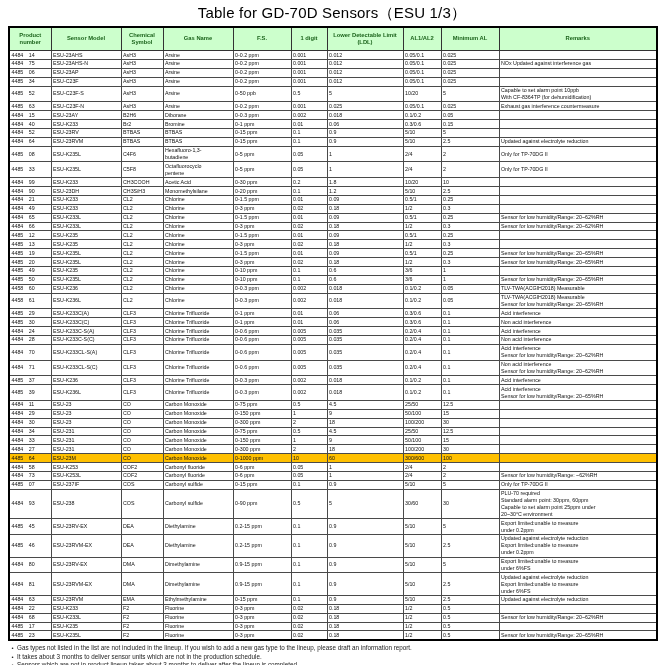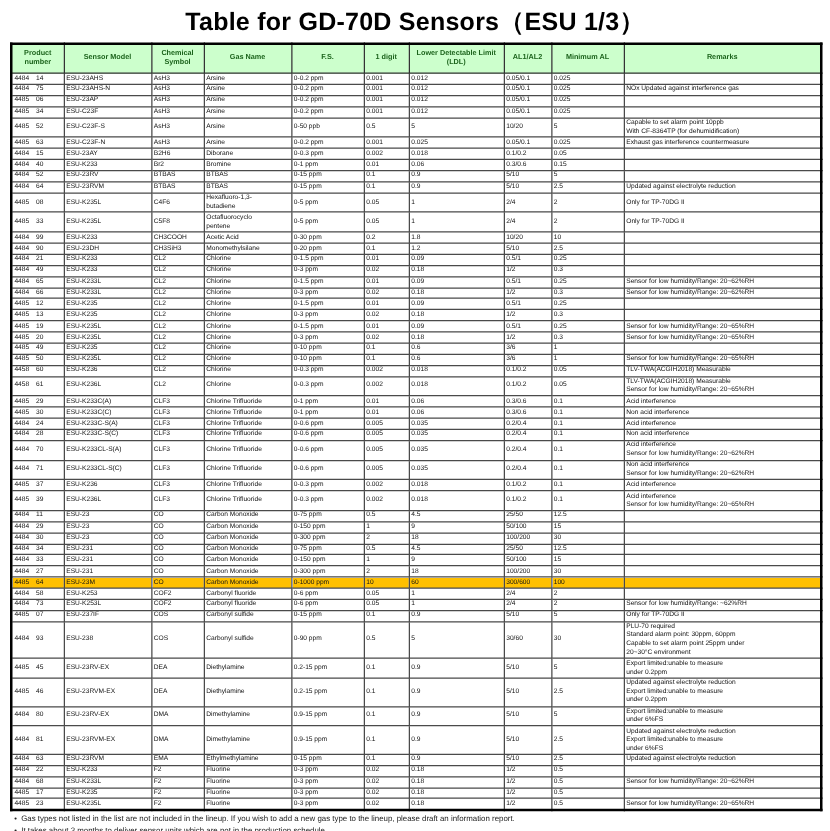--- a/index.html
+++ b/index.html
@@ -1,18 +1,18 @@
 <!DOCTYPE html>
 <html style="--header-bg: #ccffcc; --header-text: #1c641c; --highlight: #ffc000; --note-red: #ff0000;"><head>
 <meta charset="utf-8">
 <style>
   html,body{margin:0;padding:0;background:#ffffff;}
   body{width:664px;height:665px;font-family:"Liberation Sans",sans-serif;color:#000;overflow:hidden;}
   .page{padding:2px 8px 0 8px;}
-  .title{font-size:20px;font-weight:bold;text-align:center;margin:2px 0 3px 0;letter-spacing:0.2px;}
+  .title{font-size:15px;font-weight:normal;text-align:center;margin:2px 0 3px 0;letter-spacing:0.2px;}
   table{border-collapse:collapse;table-layout:fixed;width:648px;border:2px solid #000;}
   th{background:var(--header-bg,#ccffcc);color:var(--header-text,#1c641c);font-size:5.8px;font-weight:bold;
      border:1px solid #333;padding:1px 1px;line-height:1.25;text-align:center;white-space:pre-line;height:20px;}
   td{border:1px solid #4a4a4a;font-size:5.3px;padding:0.5px 1.5px;line-height:1.3;
      white-space:pre-line;vertical-align:middle;color:#111;overflow:hidden;}
   td.c0{word-spacing:4px;}
   tr.hl td{background:var(--highlight,#ffc000);}
   .footnotes{margin-top:3px;font-size:6.3px;line-height:1.35;color:#222;width:648px;}
   .fn{display:flex;align-items:flex-start;}
   .fn .b{width:9px;flex:0 0 9px;text-align:center;font-size:6px;}

